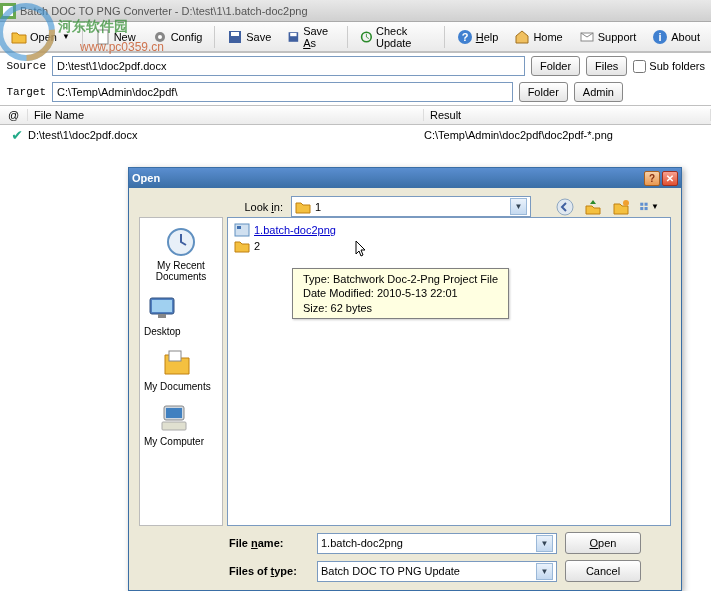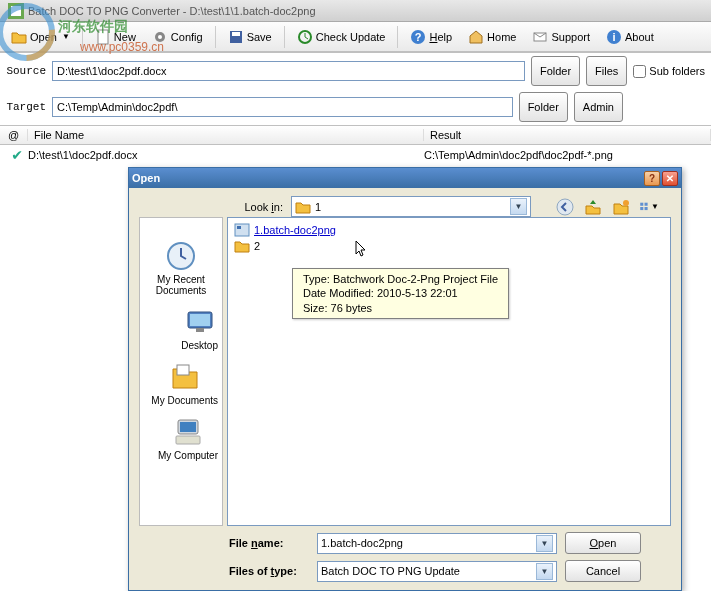--- a/index.html
+++ b/index.html
@@ -1,49 +1,49 @@
 <!DOCTYPE html>
 <html><head>
 <meta charset="utf-8">
 <style>
 * { box-sizing: border-box; margin: 0; padding: 0; font-family: Tahoma, Arial, sans-serif; font-size: 11px; }
 body { background: #fff; width: 711px; height: 591px; overflow: hidden; position: relative; }
-.titlebar { height: 22px; background: linear-gradient(#e8e8e8,#d0d0d0); display: flex; align-items: center; padding: 0 8px; border-bottom: 1px solid #aaa; }
+.titlebar { height: 22px; background: linear-gradient(#e8e8e8,#d0d0d0); display: flex; align-items: center; padding: 0 0; border-bottom: 1px solid #aaa; }
 .titlebar .appicon { width: 16px; height: 16px; margin-right: 4px; }
 .titlebar .title { color: #555; }
 .toolbar { height: 30px; background: linear-gradient(#fdfdfd,#eaeaea); border-bottom: 1px solid #c0c0c0; display: flex; align-items: center; padding: 0 4px; gap: 2px; }
 .tbtn { display: flex; align-items: center; padding: 2px 6px; gap: 3px; border: 1px solid transparent; border-radius: 3px; cursor: pointer; }
 .tbtn .ic { width: 16px; height: 16px; }
 .sep { width: 1px; height: 22px; background: #ccc; margin: 0 3px; }
 .watermark { position: absolute; top: 18px; left: 58px; color: #2a8a2a; font-weight: bold; font-size: 14px; opacity: .7; pointer-events:none; z-index:5;}
 .logo-ov { position:absolute; top:2px; left:-4px; width:60px; height:60px; z-index:4; pointer-events:none;}
 .watermark2 { position: absolute; top: 40px; left: 80px; color: #c2410c; font-size: 12px; opacity: .7; pointer-events:none;}
 .row { display: flex; align-items: center; padding: 3px 6px; gap: 6px; }
 .lbl { width: 40px; text-align: right; font-family: Liberation Mono, monospace; }
 .txt { flex: 1; border: 1px solid #7a9ac0; background: #fff; padding: 2px 4px; height: 20px; }
-.btn { border: 1px solid #888; background: linear-gradient(#fff,#e4e4e4); padding: 2px 8px; border-radius: 3px; cursor: pointer; height:30px; display:inline-flex; align-items:center;}
+.btn { border: 1px solid #888; background: linear-gradient(#fff,#e4e4e4); padding: 2px 8px; border-radius: 3px; cursor: pointer; height:20px; display:inline-flex; align-items:center;}
 .chk { display: flex; align-items: center; gap: 3px; }
 .listhdr { display: flex; background: linear-gradient(#fff,#ececec); border-top: 1px solid #c0c0c0; border-bottom: 1px solid #c0c0c0; height: 20px; align-items: center; }
 .listhdr .col { padding: 0 6px; border-right: 1px solid #ddd; }
 .listrow { display: flex; align-items: center; padding: 2px 6px; }
 .check { color: #2a8; font-size: 14px; }
 .dialog { position: absolute; top: 167px; left: 128px; width: 554px; height: 424px; border: 1px solid #3a6ea5; background: #ece9d8; box-shadow: 2px 2px 6px rgba(0,0,0,.3); }
 .dtitle { height: 20px; background: linear-gradient(#5a8ed0,#3a6ea5); display: flex; align-items: center; justify-content: space-between; padding: 0 3px; color: #fff; font-weight: bold; }
 .dtitle .winbtns { display: flex; gap: 2px; }
 .winbtn { width: 16px; height: 15px; background: linear-gradient(#f8d0a8,#e89850); border: 1px solid #a86020; border-radius: 2px; display: flex; align-items: center; justify-content: center; font-size: 10px; color: #8a3010; cursor:pointer;}
 .winbtn.close { background: linear-gradient(#f8a090,#e05030); border-color: #a03020; color: #fff; }
 .dbody { padding: 8px 10px; display: flex; flex-direction: column; height: calc(100% - 20px); }
 .lookrow { display: flex; align-items: center; gap: 8px; }
 .lookrow .lklbl { width: 70px; text-align: right; margin-left:74px;}
 .combo { display: flex; align-items: center; border: 1px solid #7a9ac0; background: #fff; padding: 1px 3px; height: 21px; width: 240px; }
 .combo .fold { width: 16px; height: 14px; }
 .combo .ddarr { margin-left: auto; width: 17px; height: 17px; background: linear-gradient(#eaf2fb,#c4d9f0); border: 1px solid #9ab8d8; display: flex; align-items: center; justify-content: center; font-size: 8px; color: #345; }
 .navic { width: 20px; height: 20px; display: inline-flex; align-items: center; justify-content: center; cursor: pointer; }
 .midrow { display: flex; flex: 1; gap: 4px; }
-.places { width: 84px; background: #fff; border: 1px solid #bcbcbc; padding: 20px 2px; display: flex; flex-direction: column; align-items: flex-end; gap: 6px; overflow:hidden;}
+.places { width: 84px; background: #fff; border: 1px solid #bcbcbc; padding: 6px 2px; display: flex; flex-direction: column; align-items: flex-start; gap: 6px; overflow:hidden;}
 .place { display: flex; flex-direction: column; align-items: center; gap: 2px; cursor: pointer; padding:2px;}
 .place .pic { width: 32px; height: 32px; }
 .place .plbl { font-size: 10px; text-align: center; line-height: 1.1; }
 .filepane { flex: 1; background: #fff; border: 1px solid #7a9ac0; padding: 4px; position: relative; }
 .fitem { display: flex; align-items: center; gap: 4px; padding: 1px 2px; cursor: pointer; }
 .fitem .fi { width: 16px; height: 14px; }
 .fitem .fn { color: #0000cc; text-decoration: underline; }
 .fitem .fn2 { color: #000; }
 .tooltip { position: absolute; top: 50px; left: 64px; background: #ffffe1; border: 1px solid #808080; padding: 3px 10px; font-size: 11px; line-height: 1.3; box-shadow: 1px 1px 2px rgba(0,0,0,.2); z-index:3;}
 .cursor { position: absolute; top: 22px; left: 122px; width: 18px; height: 22px; z-index:4;}
@@ -94,20 +94,27 @@
       <span>Config</span>
     </div>
   <div class="sep"></div>
   <div class="tbtn">
       <svg class="ic" viewBox="0 0 16 16">
         <rect x="2" y="2" width="12" height="12" fill="#4060a0"></rect>
         <rect x="4" y="3" width="8" height="4" fill="#fff"></rect>
       </svg>
       <span>Save</span>
     </div>
+  <div class="tbtn">
+      <svg class="ic" viewBox="0 0 16 16">
+        <rect x="2" y="2" width="12" height="12" fill="#4060a0"></rect>
+        <rect x="4" y="3" width="8" height="4" fill="#fff"></rect>
+      </svg>
+      <span>Save <u>A</u>s</span>
+    </div>
   <div class="sep"></div>
   <div class="tbtn">
       <svg class="ic" viewBox="0 0 16 16">
         <circle cx="8" cy="8" r="6" fill="none" stroke="#2a8a2a" stroke-width="2"></circle>
         <path d="M8 4v4l3 2" stroke="#2a8a2a" fill="none"></path>
       </svg>
       <span>Check Update</span>
     </div>
   <div class="sep"></div>
   <div class="tbtn">
@@ -262,21 +269,21 @@
               <path d="M1 3h5l2 2h7v8H1z" fill="#f4c040" stroke="#c08010"></path>
             </svg>
           <span class="fn2">2</span>
         </div>
         <svg class="cursor" viewBox="0 0 18 22">
             <path d="M6 1v13l3-3 2 5 2-1-2-5h4z" fill="#fff" stroke="#000"></path>
           </svg>
         <div class="tooltip">
           <div>Type: Batchwork Doc-2-Png Project File</div>
           <div>Date Modified: 2010-5-13 22:01</div>
-          <div>Size: 76 bytes</div>
+          <div>Size: 62 bytes</div>
         </div>
       </div>
     </div>
     <div class="botrow">
       <span class="blbl">File <u>n</u>ame:</span>
       <div class="combo">
           <span>1.batch-doc2png</span>
           <div class="ddarr">▼</div>
         </div>
       <button class="dbtn"><u>O</u>pen</button>

